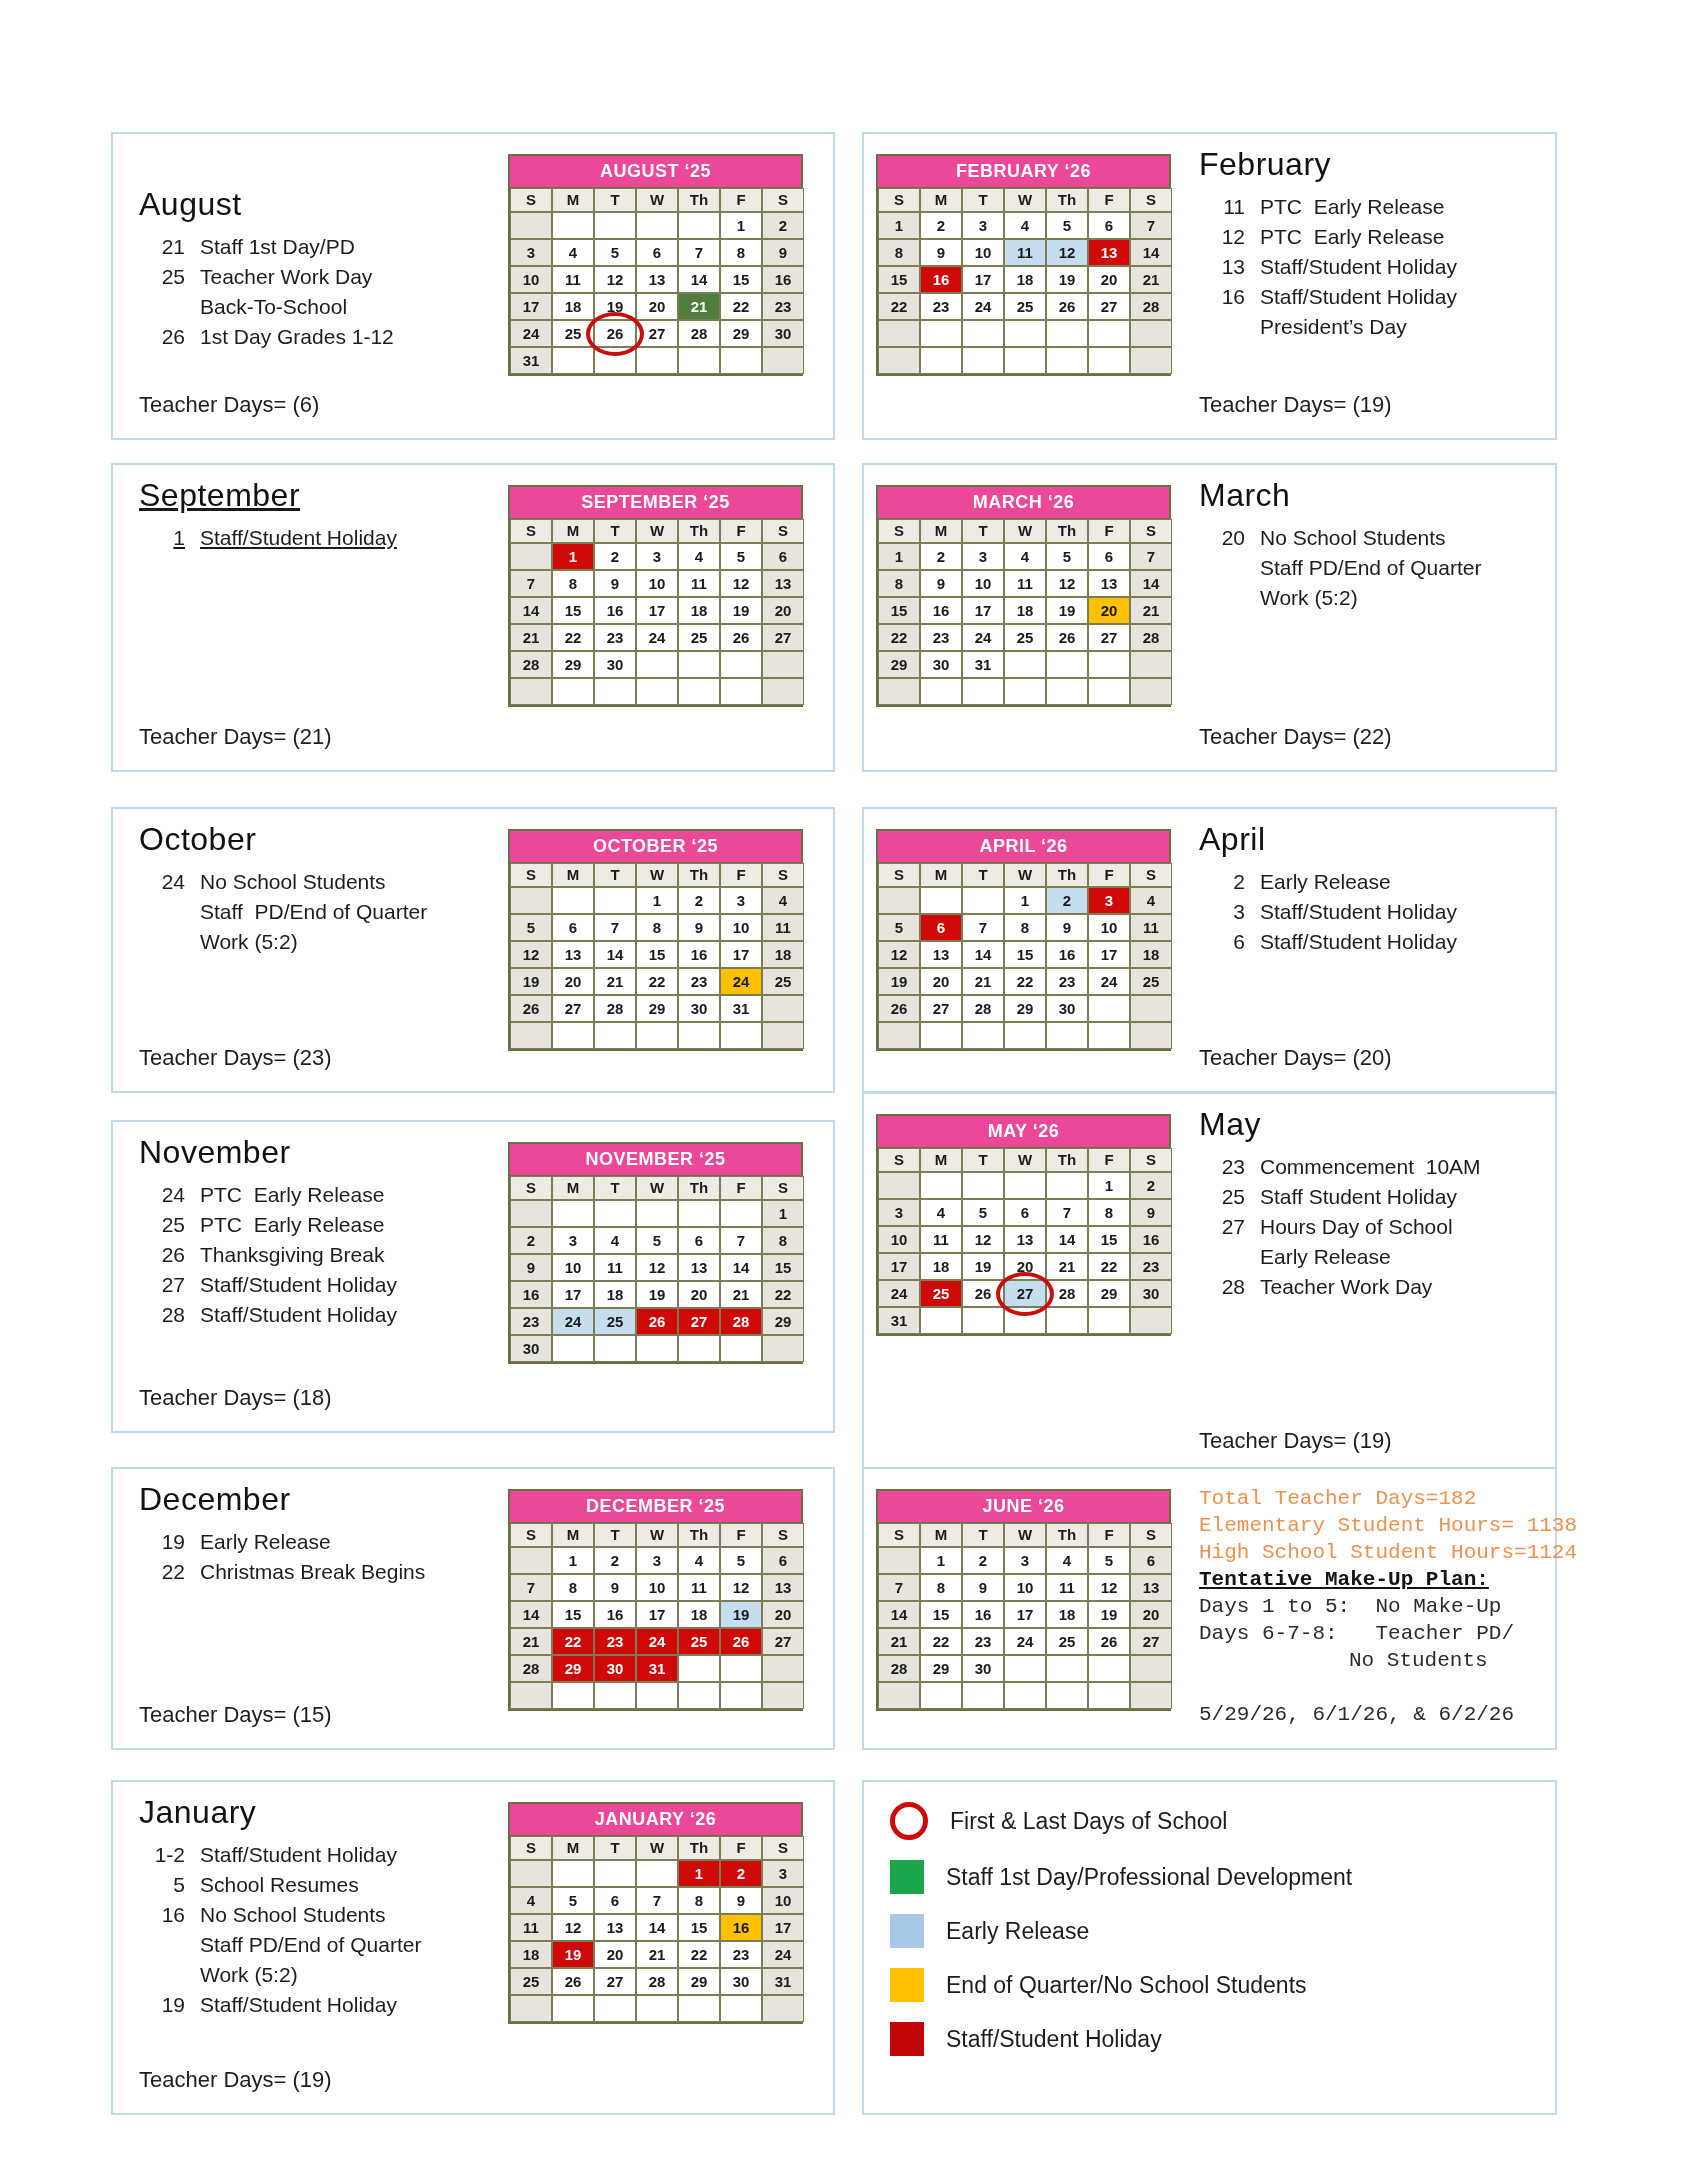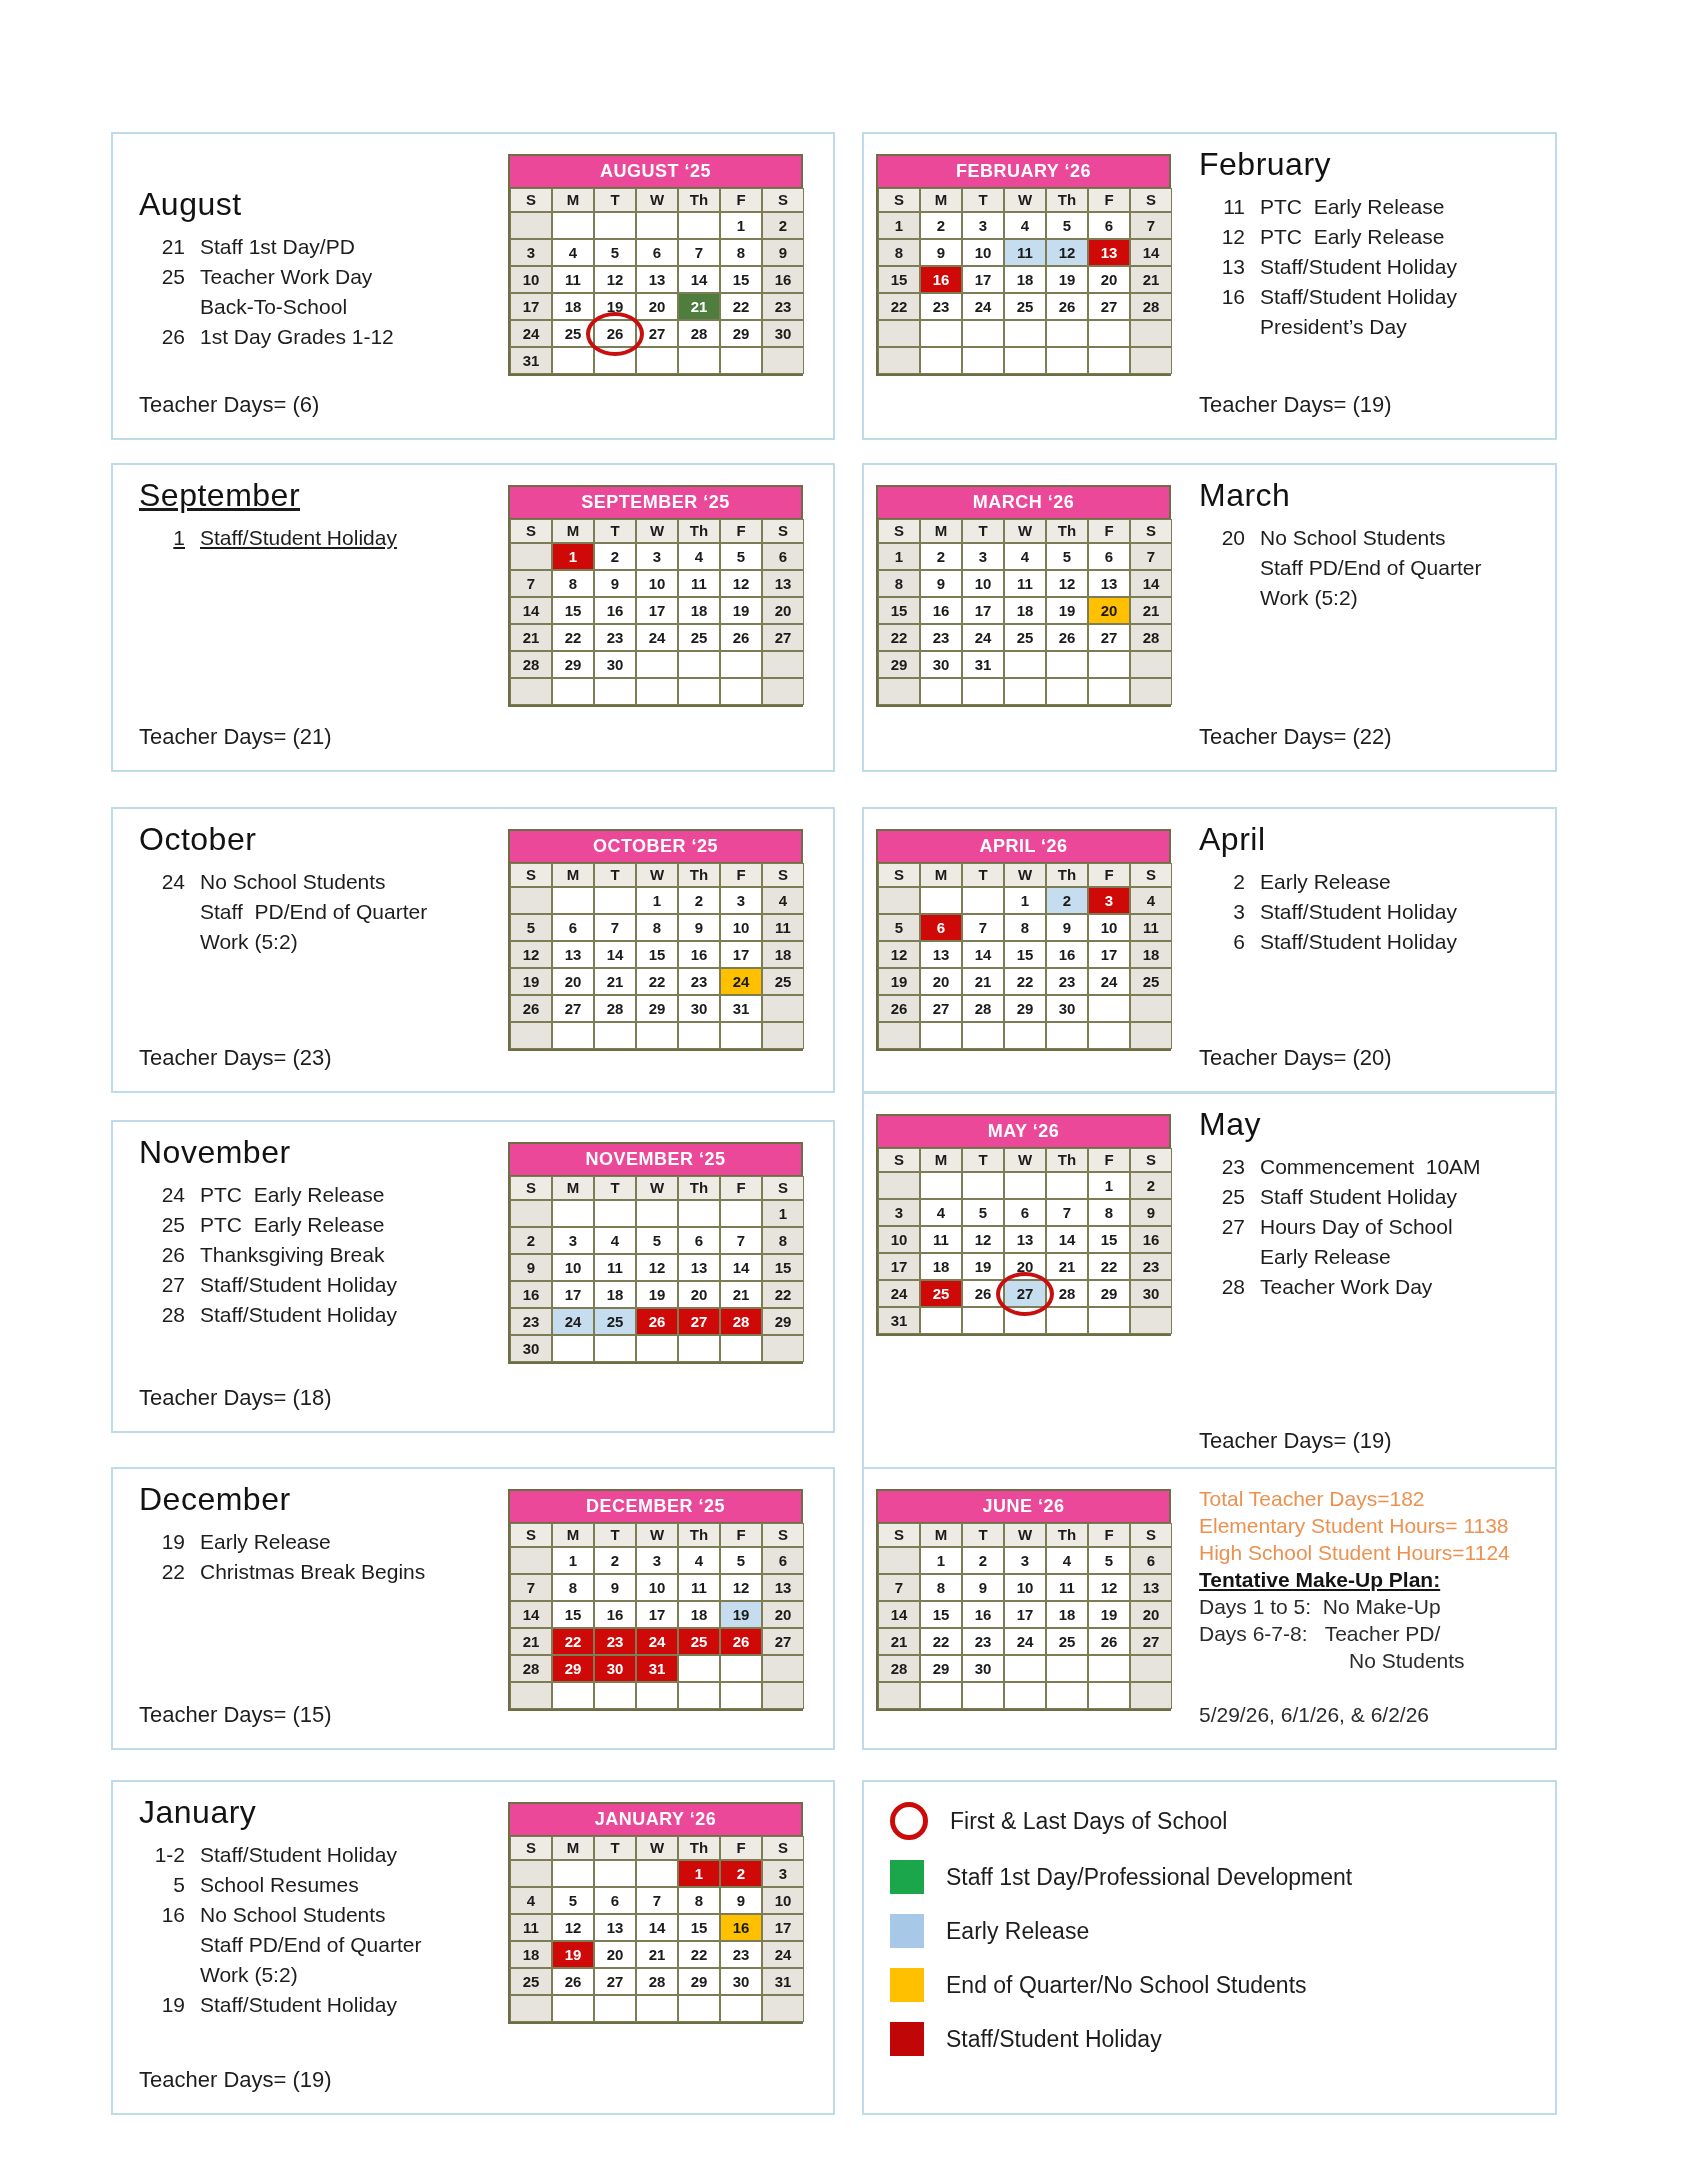--- a/index.html
+++ b/index.html
@@ -24,21 +24,21 @@
   .circle{position:absolute;left:50%;top:50%;transform:translate(-50%,-50%);width:50px;height:36px;
     border:4px solid #c90e0e;border-radius:50%;z-index:2;}
   
   .info{position:absolute;}
   .m-name{font-size:32px;color:#121212;margin:0 0 9px 0;letter-spacing:0.5px;}
   .event{display:flex;font-size:21px;line-height:30px;color:#1d1d1d;}
   .event .num{flex:0 0 46px;width:46px;text-align:right;margin-right:15px;white-space:pre;}
   .event .txt{white-space:pre;}
   .tdays{position:absolute;bottom:20px;font-size:22px;color:#1d1d1d;}
   
-  .notes{position:absolute;width:347px;}
+  .notes{position:absolute;width:347px;font-family:Liberation Mono, monospace;}
   .note-orange{color:#ec9150;font-size:21px;line-height:27px;white-space:pre;}
   .note-heading{color:#141414;font-size:21px;line-height:27px;font-weight:bold;text-decoration:underline;}
   .note-plain{color:#2b2b2b;font-size:21px;line-height:27px;white-space:pre;}
   .note-indent{color:#2b2b2b;font-size:21px;line-height:27px;padding-left:150px;white-space:pre;}
   .note-spacer{height:27px;}
   
   .key-title{margin-top:18px;text-align:center;font-size:26px;font-weight:bold;color:#111;}
   .key-item{display:flex;align-items:center;margin:20px 0 0 26px;}
   .k-circle{box-sizing:border-box;width:38px;height:38px;border-radius:50%;border:5px solid #cc0a0a;flex:0 0 38px;}
   .k-sq{width:34px;height:34px;flex:0 0 34px;}

